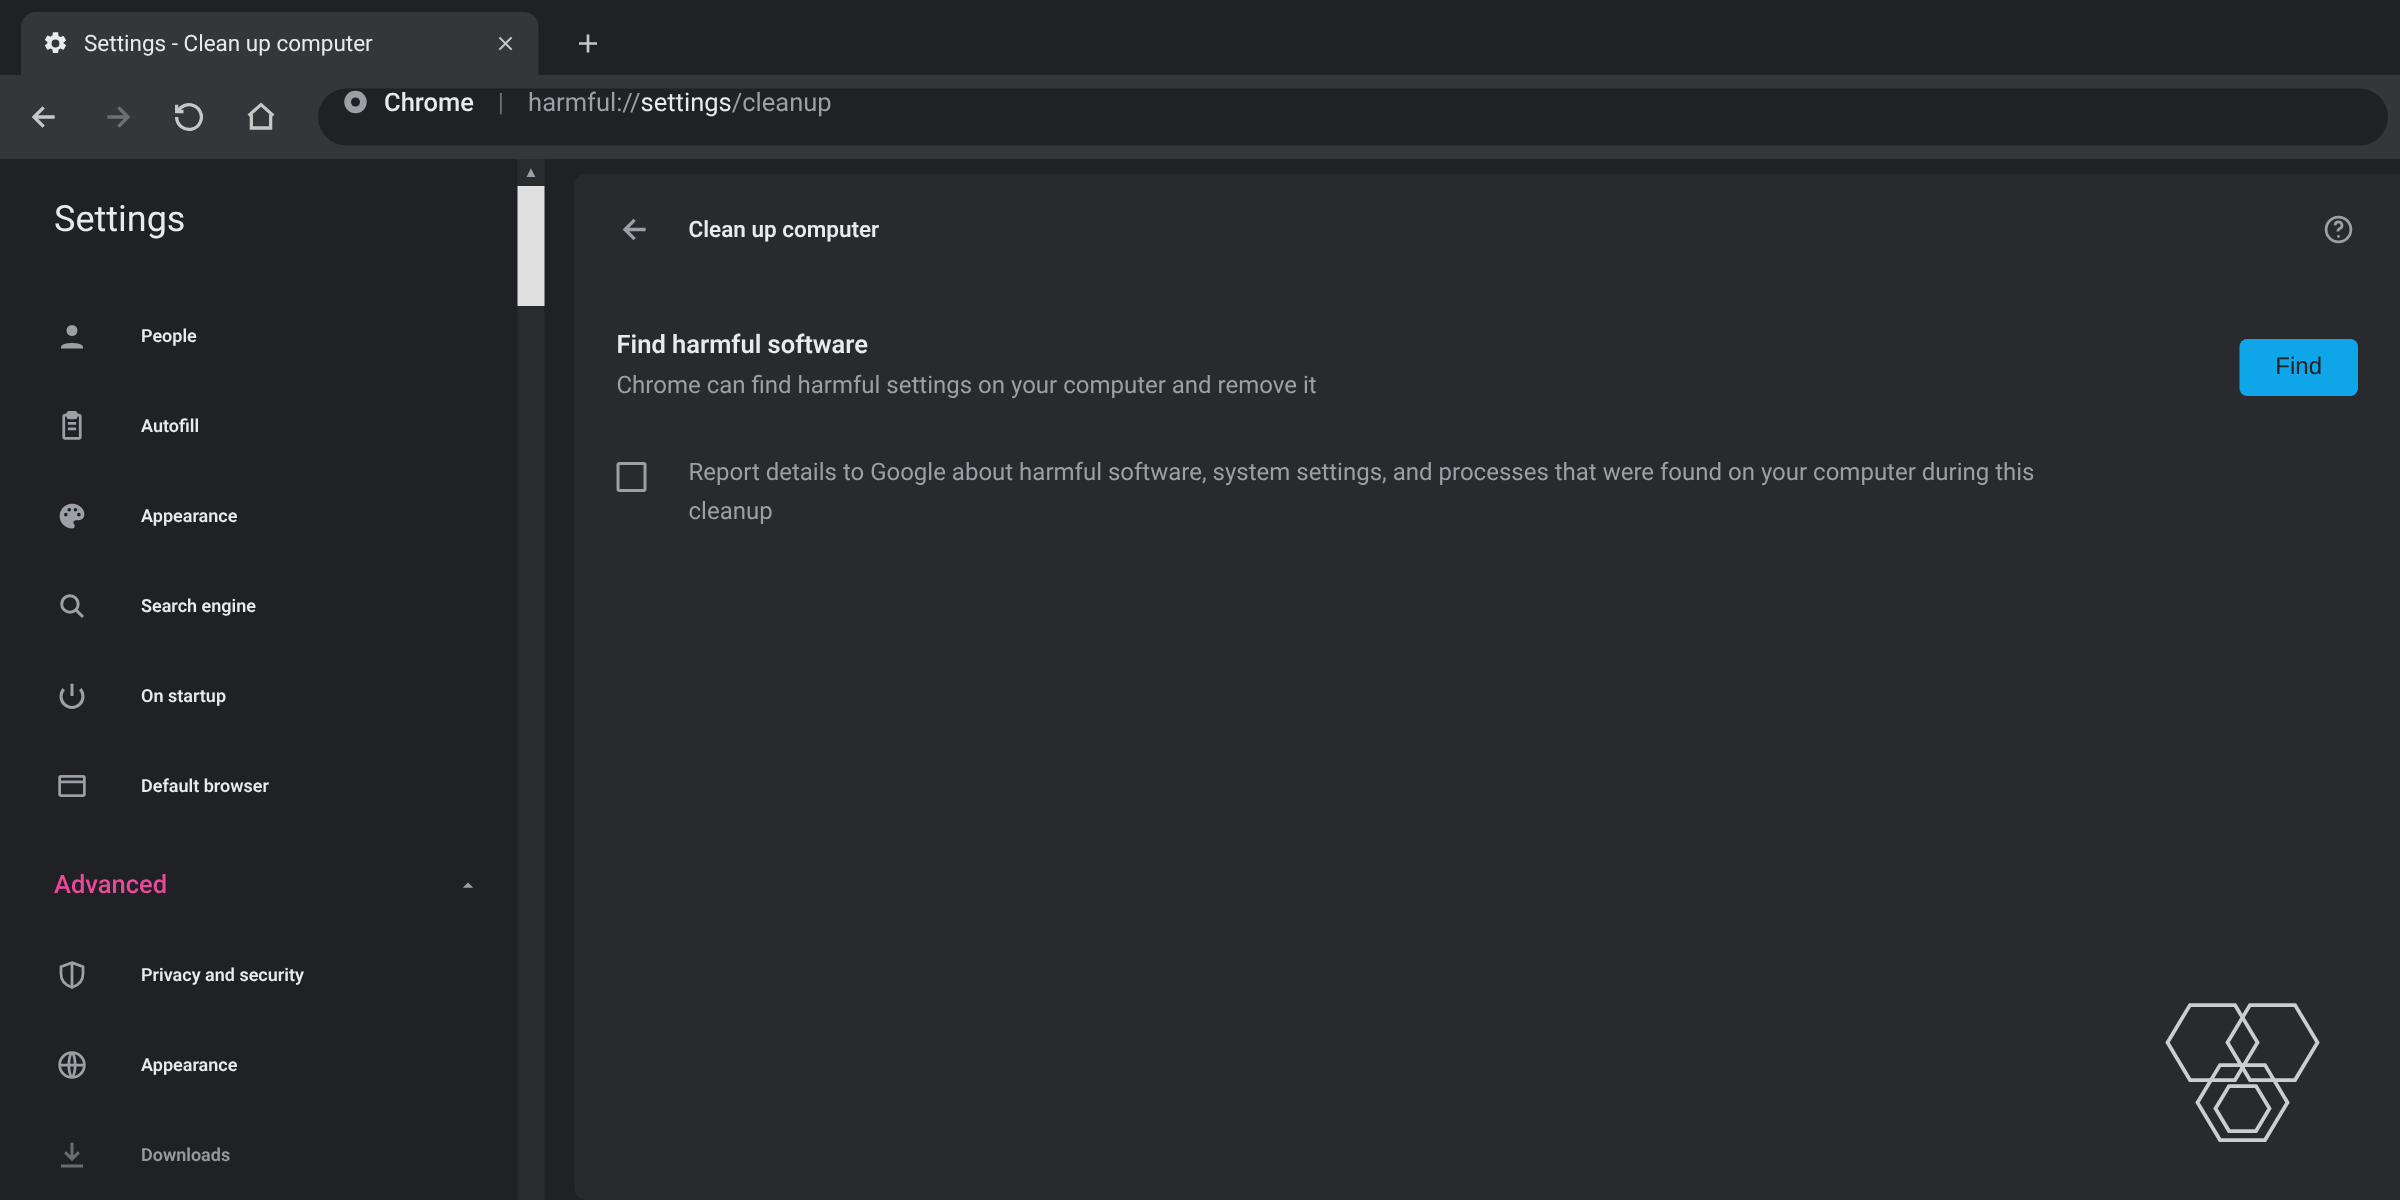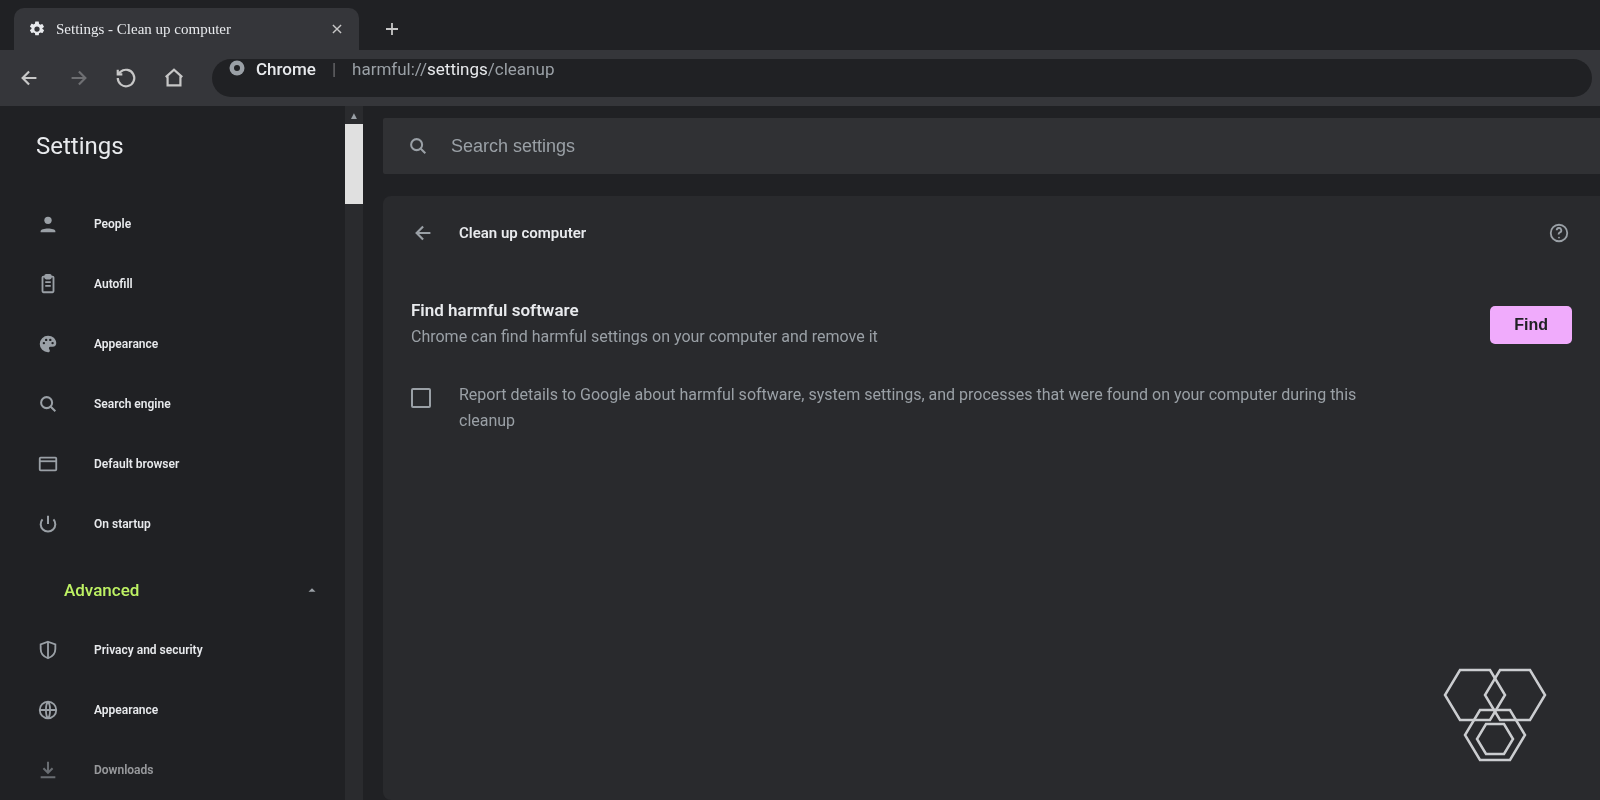--- a/index.html
+++ b/index.html
@@ -13,21 +13,20 @@
     font-size: 15px;
   }
   
   .tab-strip {
     background: #202124;
     height: 50px;
     display: flex;
     align-items: flex-end;
     padding-left: 14px;
     gap: 8px;
-    font-family: Liberation Serif, serif;
   }
   .tab {
     background: #35363a;
     height: 42px;
     width: 345px;
     border-radius: 10px 10px 0 0;
     display: flex;
     align-items: center;
     padding: 0 14px;
     gap: 10px;
@@ -109,25 +108,24 @@
     width:24px; height:24px;
     color:#9aa0a6;
     display:flex; align-items:center; justify-content:center;
   }
   .side-section {
     display:flex;
     align-items:center;
     justify-content:space-between;
     height:60px;
     padding:0 44px 0 36px;
-    color:#bef264;
+    color:#ec4899;
     font-size:17px;
     font-weight:500;
     margin-top:6px;
-    margin-left:28px;
   }
   .side-section .chev { color:#9aa0a6; }
   .scrollbar-track {
     position:absolute;
     right:0; top:0;
     width:18px; height:100%;
     background:#2a2b2e;
   }
   .scrollbar-thumb {
     position:absolute;
@@ -200,23 +198,23 @@
     align-items:center;
     padding:6px 0 24px 0;
     margin-top:18px;
   }
   .row .text {
     flex:1;
   }
   .row .text .h { font-size:17px; font-weight:600; color:#e8eaed; margin-bottom:6px;}
   .row .text .s { font-size:16px; color:#9aa0a6; line-height:1.4;}
   .find-btn {
-    background:#f0abfc;
+    background:#0ea5e9;
     color:#202124;
-    font-weight:700;
+    font-weight:400;
     font-size:16px;
     border:none;
     border-radius:5px;
     padding:10px 24px;
     margin-left:24px;
     cursor:pointer;
     white-space:nowrap;
     margin-top:2px;
   }
   .checkbox-row {
@@ -350,36 +348,36 @@
           <svg width="22" height="22" viewBox="0 0 24 24" fill="none" stroke="currentColor" stroke-width="2.2">
               <circle cx="10.5" cy="10.5" r="6"></circle>
               <path d="M20 20l-5-5"></path>
             </svg>
         </span>
         <span class="label">Search engine</span>
       </div>
 
       <div class="side-item">
         <span class="icn">
+          <svg width="22" height="22" viewBox="0 0 24 24" fill="none" stroke="currentColor" stroke-width="2.2">
+              <path d="M12 3v9"></path>
+              <path d="M6 7a8 8 0 1 0 12 0"></path>
+            </svg>
+        </span>
+        <span class="label">On startup</span>
+      </div>
+
+      <div class="side-item">
+        <span class="icn">
           <svg width="22" height="22" viewBox="0 0 24 24" fill="none" stroke="currentColor" stroke-width="2">
               <rect x="3" y="5" width="18" height="14" rx="1"></rect>
               <path d="M3 9h18"></path>
             </svg>
         </span>
         <span class="label">Default browser</span>
-      </div>
-
-      <div class="side-item">
-        <span class="icn">
-          <svg width="22" height="22" viewBox="0 0 24 24" fill="none" stroke="currentColor" stroke-width="2.2">
-              <path d="M12 3v9"></path>
-              <path d="M6 7a8 8 0 1 0 12 0"></path>
-            </svg>
-        </span>
-        <span class="label">On startup</span>
       </div>
 
       <div class="side-section">
         <span>Advanced</span>
         <span class="chev">
           <svg width="14" height="14" viewBox="0 0 24 24" fill="currentColor">
               <path d="M6 15l6-6 6 6z"></path>
             </svg>
         </span>
       </div>
@@ -415,31 +413,20 @@
 
     </div>
 
     <div class="scrollbar-track">
       <div class="scrollbar-arrow" style="top:0">▲</div>
       <div class="scrollbar-thumb" style="top:18px;"></div>
     </div>
   </div>
 
   <div class="main">
-    <div class="main-header">
-      <div class="search-box">
-        <span>
-          <svg width="22" height="22" viewBox="0 0 24 24" fill="none" stroke="#9aa0a6" stroke-width="2.2">
-              <circle cx="10.5" cy="10.5" r="6"></circle>
-              <path d="M20 20l-5-5"></path>
-            </svg>
-        </span>
-        <input type="text" placeholder="Search settings" style="">
-      </div>
-    </div>
 
     <div class="content-card">
       <div class="card-head">
         <span class="back">
           <svg width="22" height="22" viewBox="0 0 24 24" fill="none" stroke="currentColor" stroke-width="2.4">
               <path d="M19 12H5M11 5l-7 7 7 7"></path>
             </svg>
         </span>
         <span class="title">Clean up computer</span>
         <span class="help">

